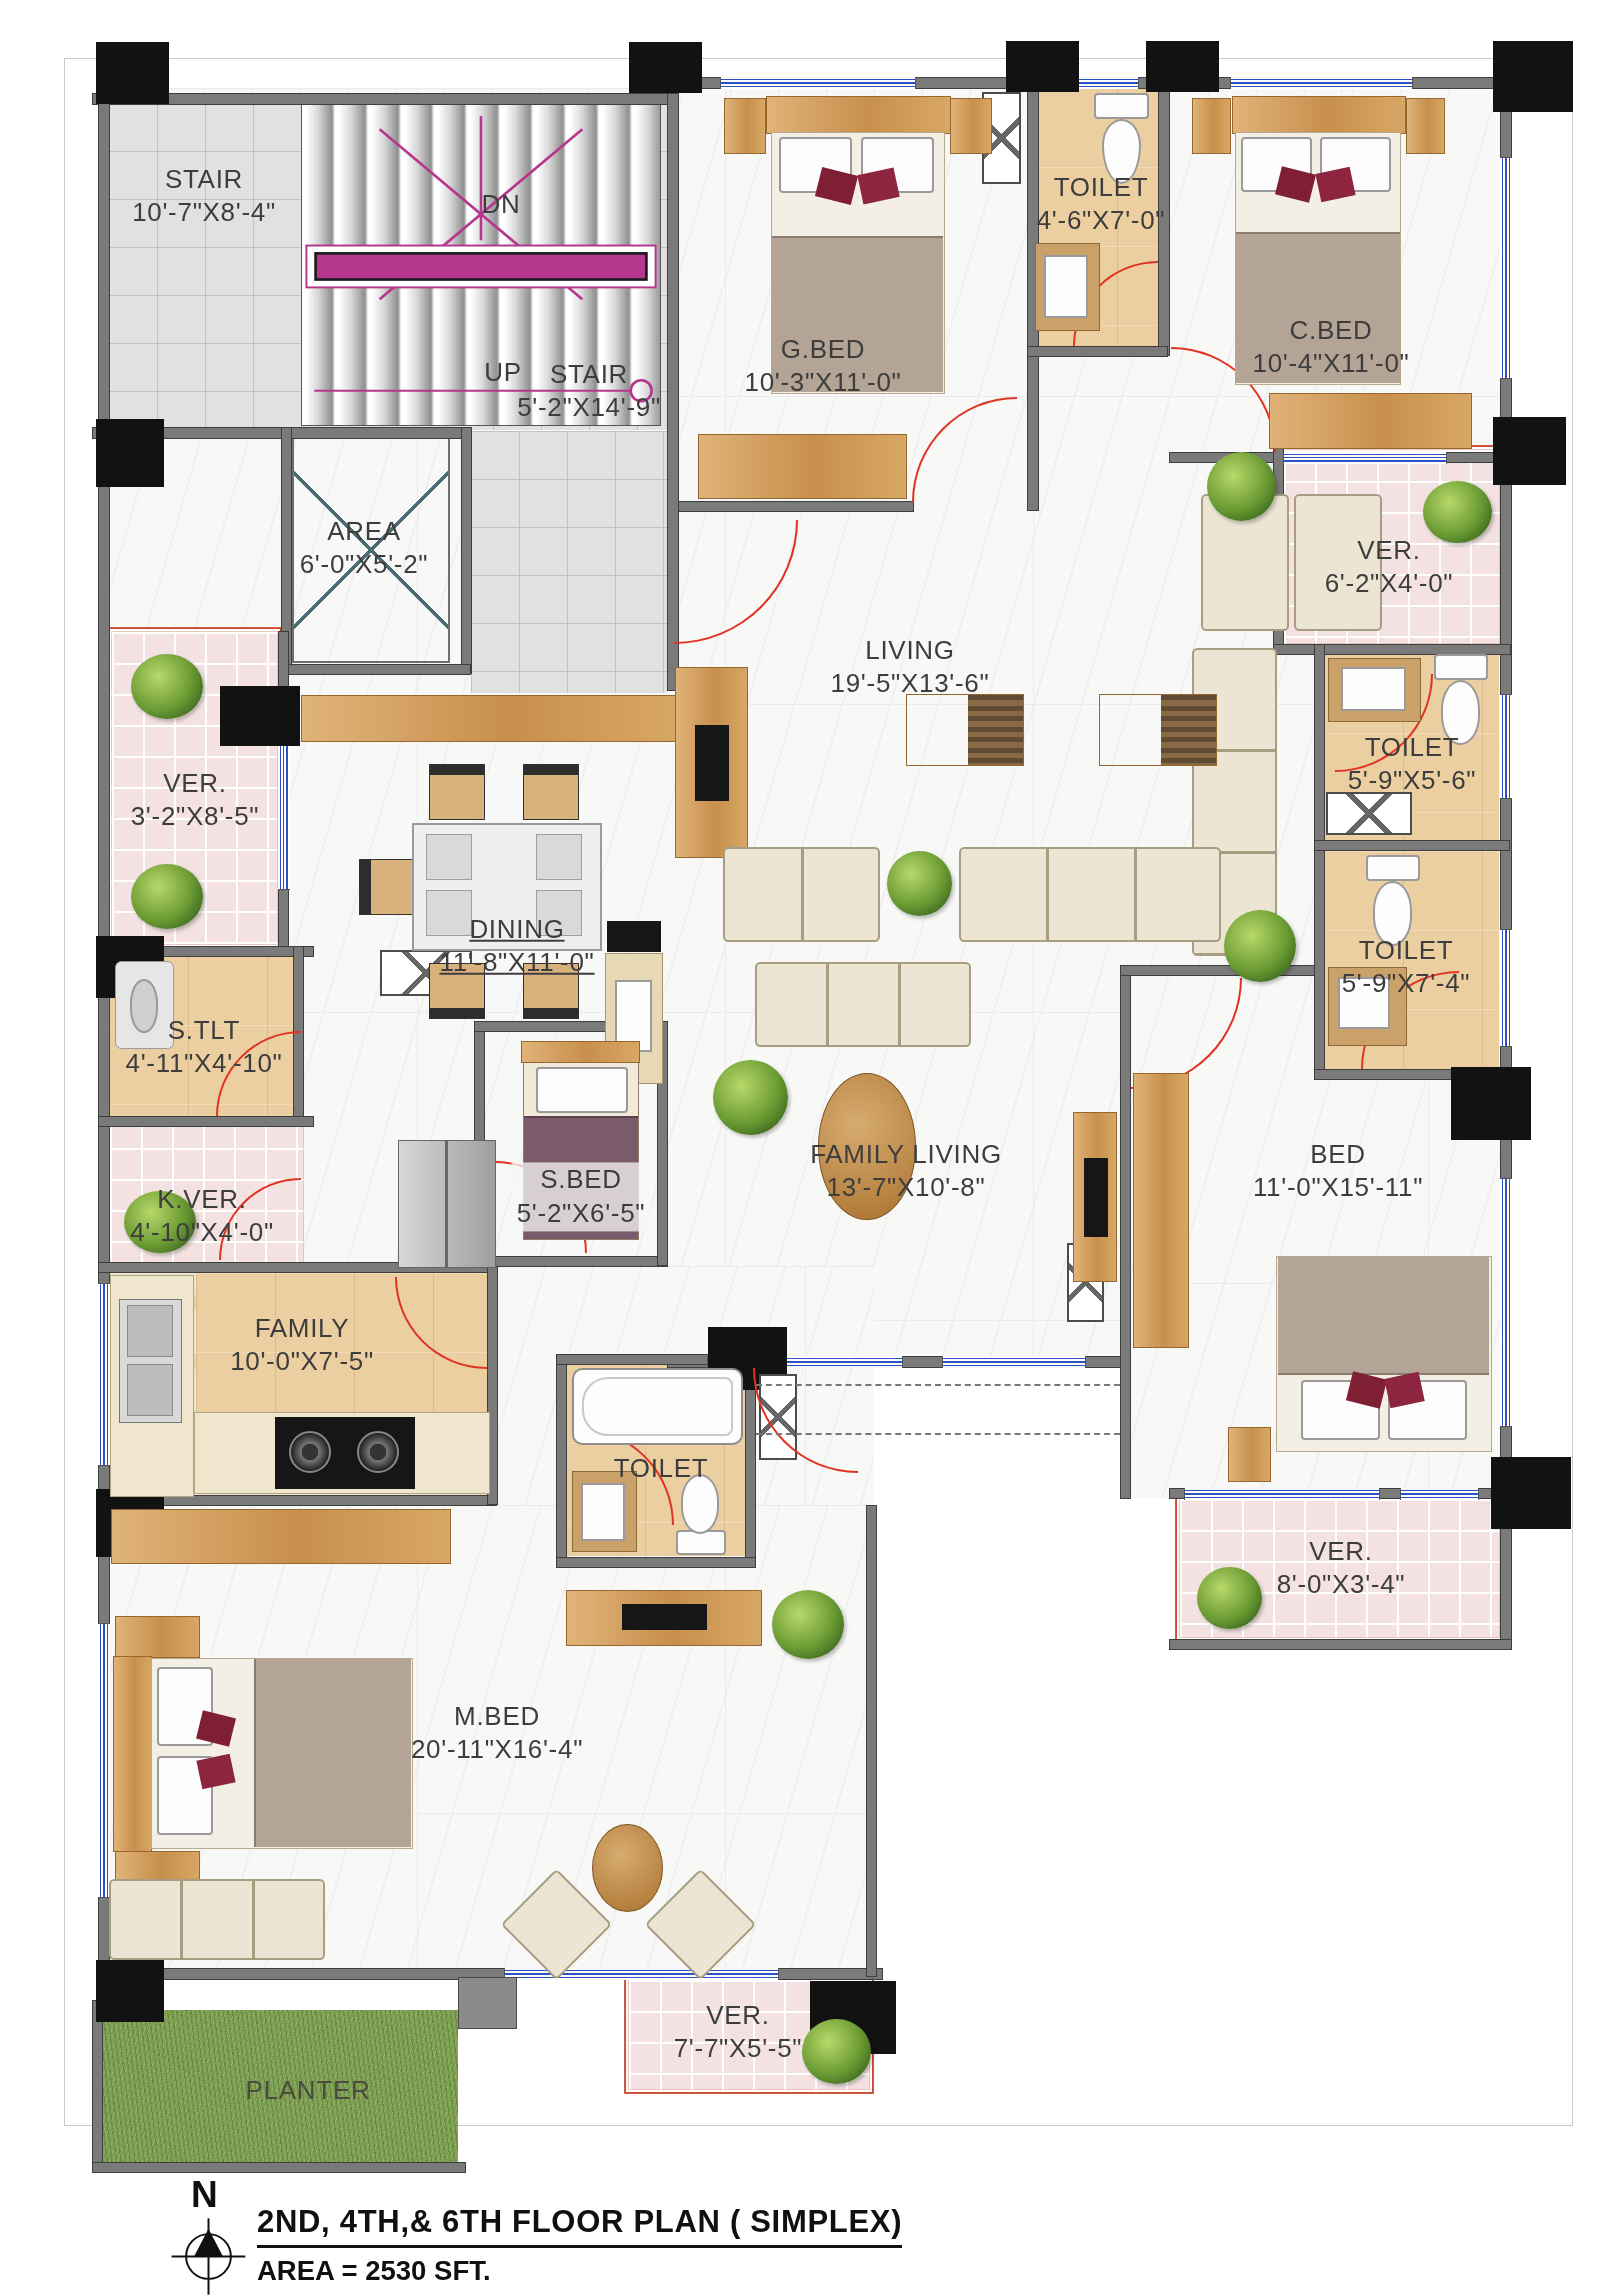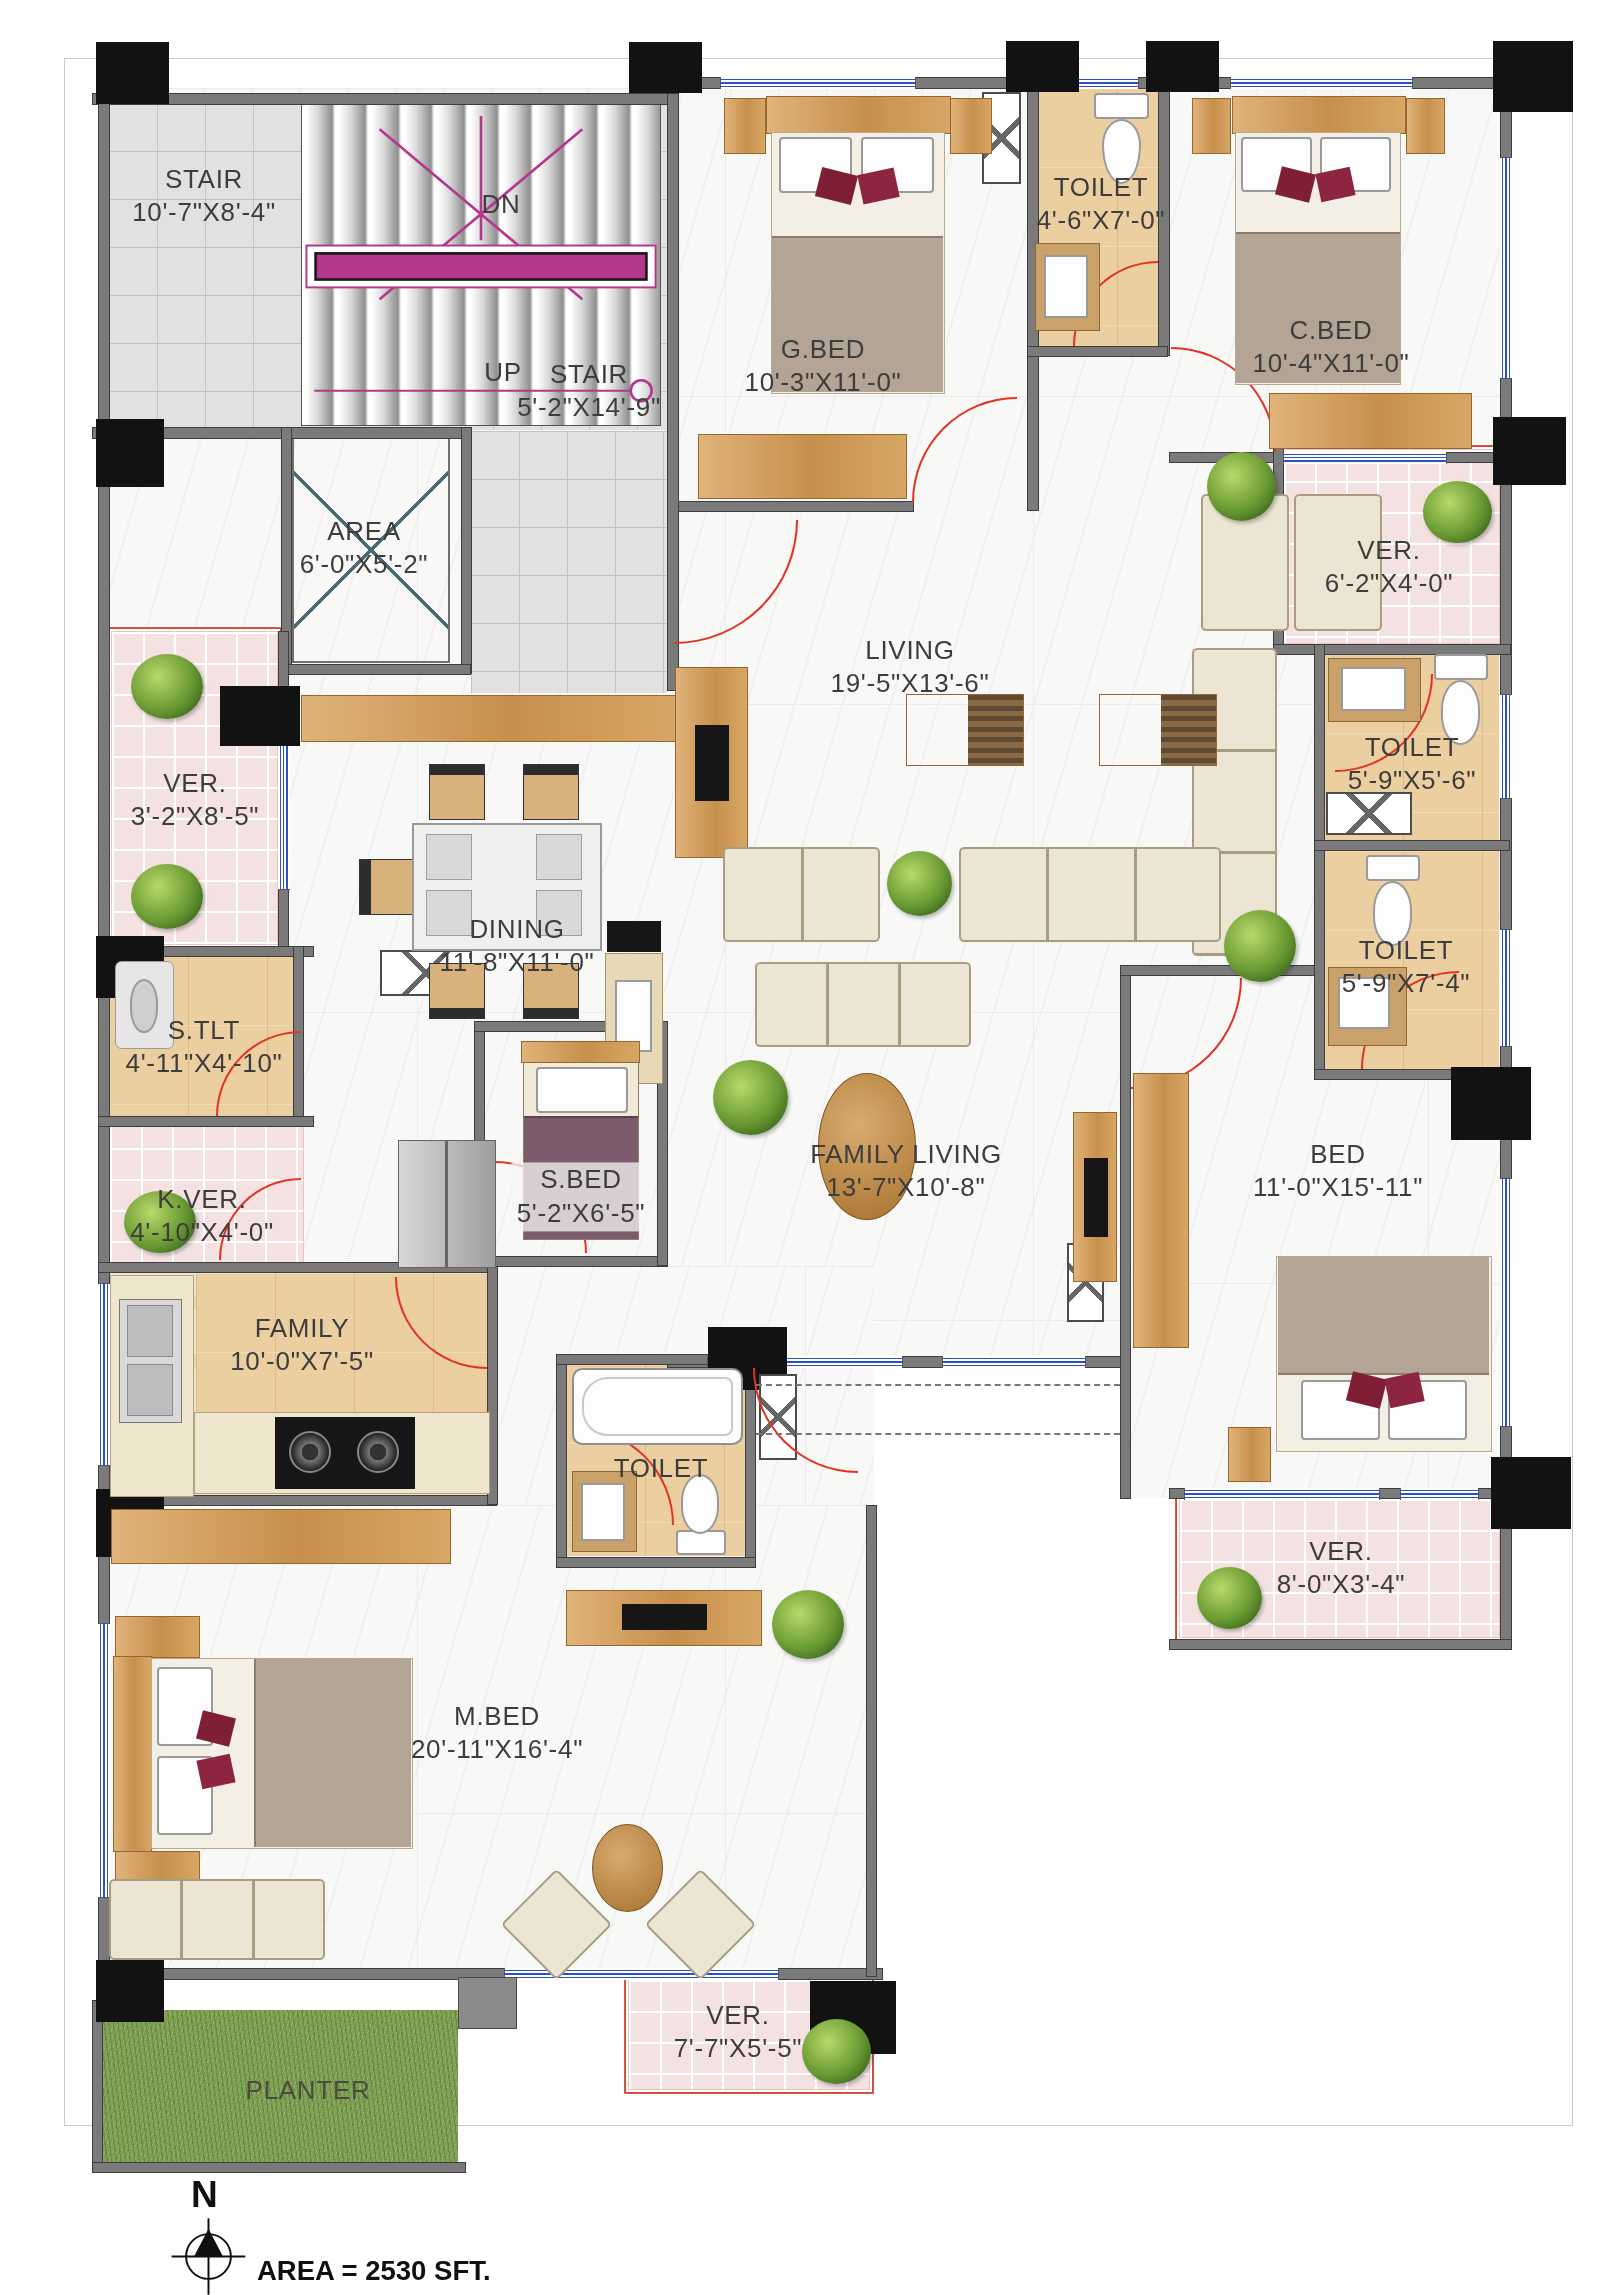--- a/index.html
+++ b/index.html
@@ -378,21 +378,21 @@
     <div class="rd">5'-9"X5'-6"</div>
   </div>
   <div class="rl" style="left:1406px;top:967px;">
     <div>TOILET</div>
     <div class="rd">5'-9"X7'-4"</div>
   </div>
   <div class="rl" style="left:910px;top:667px;">
     <div>LIVING</div>
     <div class="rd">19'-5"X13'-6"</div>
   </div>
-  <div class="rl" style="left:517px;top:946px;">
+  <div class="rl" style="left:517px;top:946px;text-decoration:underline;">
     <div>DINING</div>
     <div class="rd">11'-8"X11'-0"</div>
   </div>
   <div class="rl" style="left:195px;top:800px;">
     <div>VER.</div>
     <div class="rd">3'-2"X8'-5"</div>
   </div>
   <div class="rl" style="left:204px;top:1047px;">
     <div>S.TLT</div>
     <div class="rd">4'-11"X4'-10"</div>
@@ -436,16 +436,17 @@
     <div>PLANTER</div>
   </div>
 
   <div class="nlab" style="left:191px;top:2174px;"><span>N</span></div>
   <svg class="abs" style="left:169px;top:2217px;" width="79" height="79" viewBox="0 0 120 120">
     <circle cx="60" cy="60" r="34" fill="none" stroke="#101010" stroke-width="3"></circle>
     <line x1="60" y1="2" x2="60" y2="118" stroke="#101010" stroke-width="3"></line>
     <line x1="4" y1="60" x2="116" y2="60" stroke="#101010" stroke-width="3"></line>
     <polygon points="60,18 38,60 82,60" fill="#101010"></polygon>
   </svg>
+  <div class="footer-title" style="left:257px;top:2204px;"><span>2ND, 4TH,&amp; 6TH FLOOR PLAN ( SIMPLEX)</span></div>
   <div class="footer-area" style="left:257px;top:2255px;"><span>AREA = 2530 SFT.</span></div>
 
 </div>
 
 
 </body></html>

